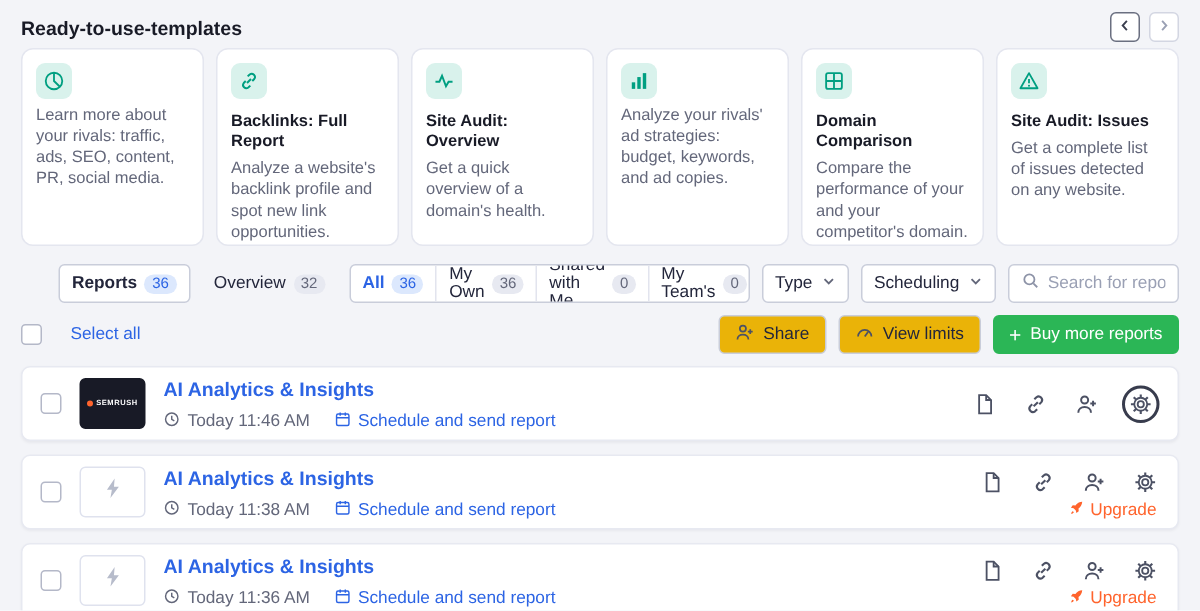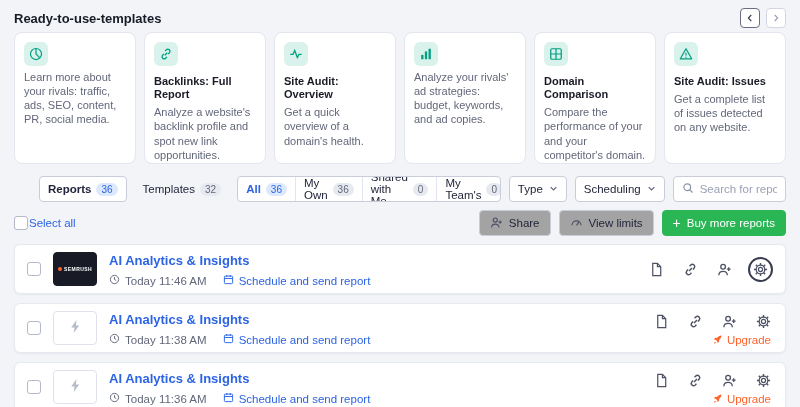--- a/index.html
+++ b/index.html
@@ -47,28 +47,28 @@
               font-size: 11.5px; cursor: pointer; }
   .dropdown svg { width: 9px; height: 9px; color: #63677a; }
   .search-box { display: flex; align-items: center; gap: 6px; background: #fff;
                 border: 1px solid #c9cdda; border-radius: 4px; padding: 0 8px; height: 26px; width: 146px; }
   .search-box svg { width: 12px; height: 12px; color: #8d93a7; flex: none; }
   .search-box input { border: none; outline: none; font-size: 11.5px; width: 100%;
                       font-family: inherit; color: #23263b; background: transparent; }
   .search-box input::placeholder { color: #9aa0b4; }
   
   .toolbar { display: flex; align-items: center; justify-content: space-between; margin-top: 8px; height: 26px; }
-  .select-all { display: flex; align-items: center; gap: 1px; }
+  .select-all { display: flex; align-items: center; gap: 19px; }
   .checkbox { width: 14px; height: 14px; background: #fff; border: 1px solid #b4b8c8;
               border-radius: 3px; cursor: pointer; flex: none; }
   .link-text { color: #2c64e4; font-size: 11.5px; cursor: pointer; }
   .toolbar-right { display: flex; gap: 8px; }
   .btn { display: flex; align-items: center; gap: 6px; height: 26px; padding: 0 10px;
          border-radius: 4px; font-size: 11.5px; cursor: pointer; }
-  .btn.secondary { background: #a3a3a3; border: 1px solid #c9cdda; color: #23263b; }
+  .btn.secondary { background: #eab308; border: 1px solid #c9cdda; color: #23263b; }
   .btn.secondary svg { width: 13px; height: 13px; color: #4c5164; }
   .btn.primary { background: #2bb656; border: 1px solid #2bb656; color: #fff; }
   .btn.primary .plus { font-size: 14px; line-height: 1; }
   
   .rows { margin-top: 8px; display: flex; flex-direction: column; gap: 9px; }
   .report-row { background: #fff; border: 1px solid #e7e9f1; border-radius: 6px; height: 50px;
                 display: flex; align-items: center; padding: 0 12px; gap: 12px;
                 box-shadow: 0 1px 2px rgba(24,26,38,.05); }
   .thumb { width: 44px; height: 34px; border: 1px solid #dfe2ee; border-radius: 4px; flex: none;
            display: flex; align-items: center; justify-content: center; overflow: hidden; }
@@ -176,21 +176,21 @@
       <div class="card-desc">Get a complete list of issues detected on any website.</div>
     </div>
   </div>
 
   <div class="filter-row">
     <div class="tab selected">
       <span>Reports</span>
       <span class="badge blue">36</span>
     </div>
     <div class="tab">
-      <span>Templates</span>
+      <span>Overview</span>
       <span class="badge">32</span>
     </div>
     <div class="scope-group">
       <div class="scope selected">
         <span>All</span>
         <span class="badge blue">36</span>
       </div>
       <div class="scope">
         <span>My Own</span>
         <span class="badge">36</span>

